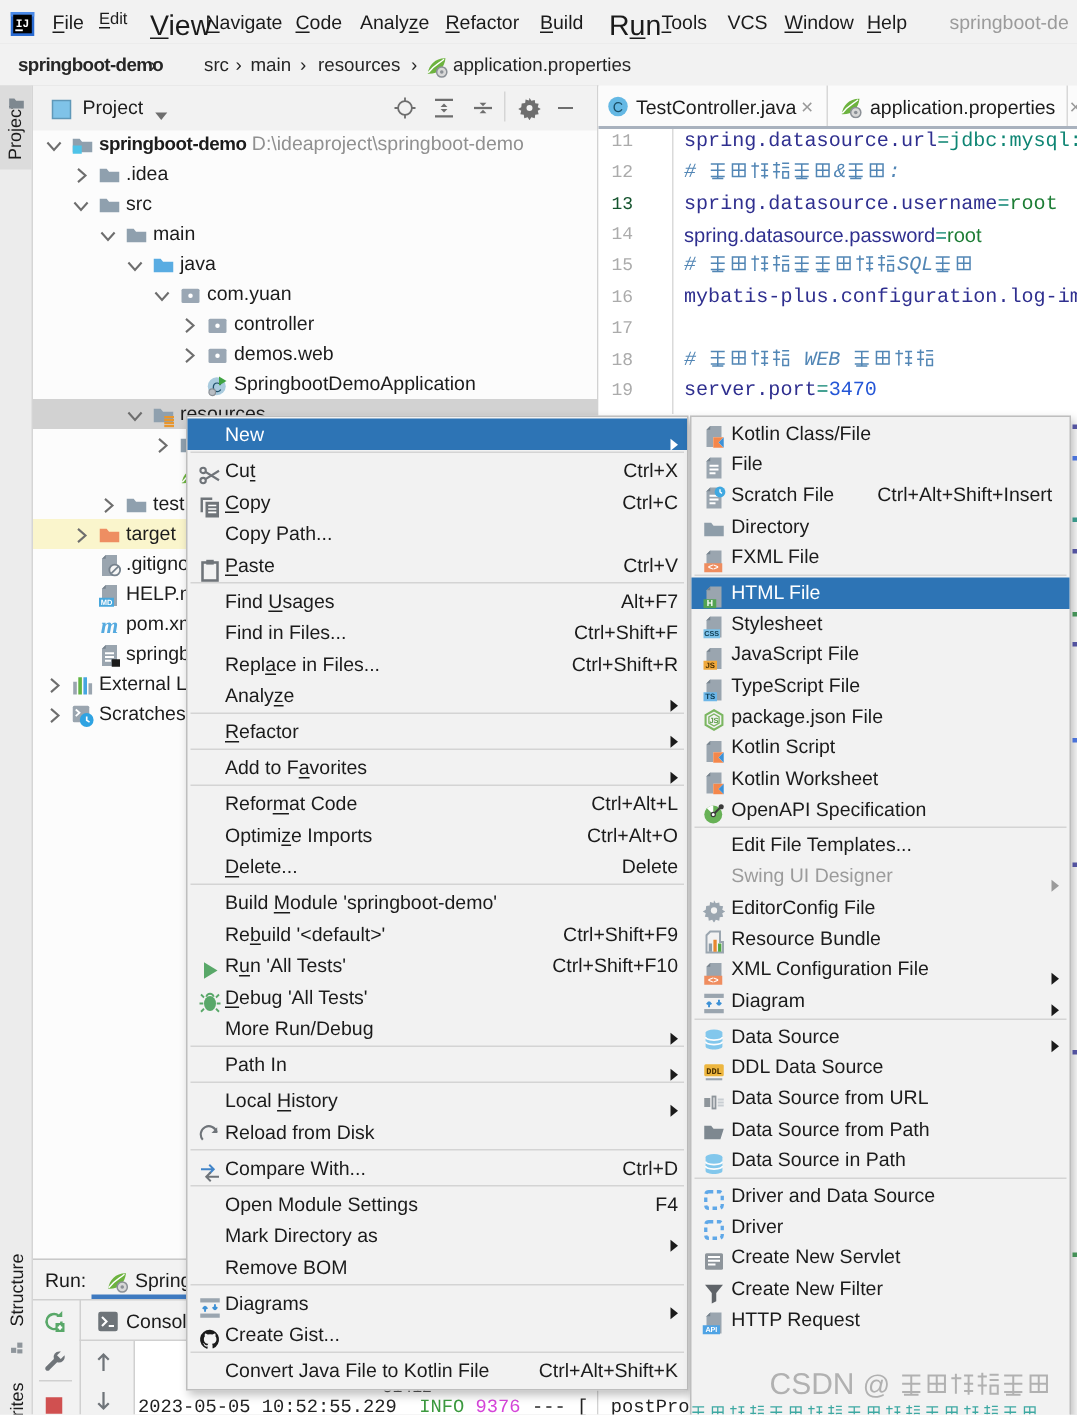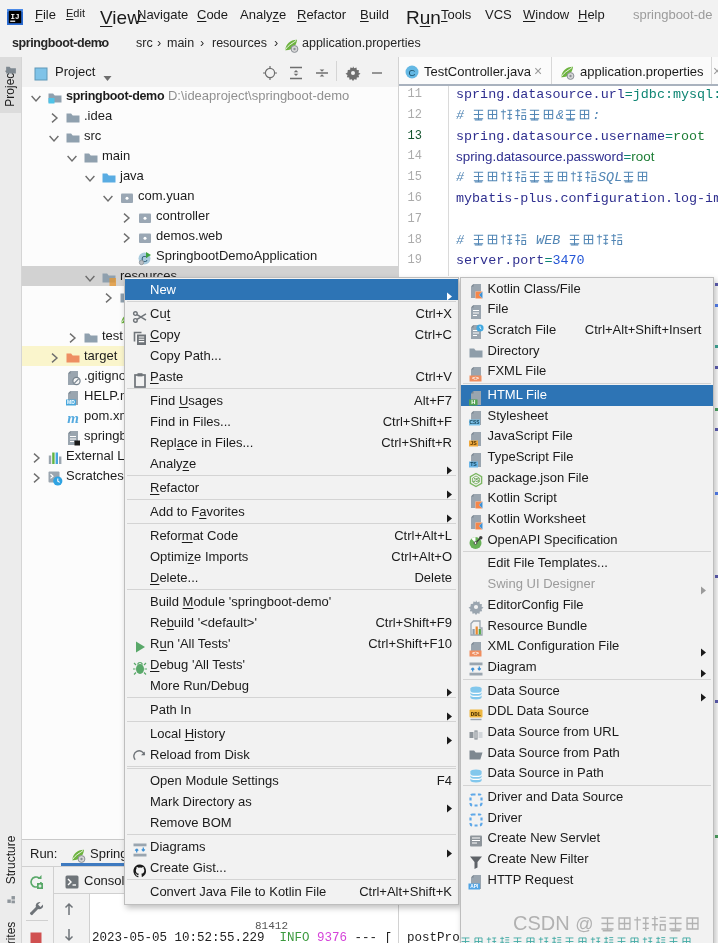--- a/index.html
+++ b/index.html
@@ -525,20 +525,28 @@
         </svg></span>
     </div>
 <div class="mi ">
       <span class="ico" style="left:7px"><svg width="16" height="16" viewBox="0 0 16 16">
           <path d="M12.5 5A5.4 5.4 0 103.2 9.8" fill="none" stroke="#6F7479" stroke-width="1.4"></path>
           <path d="M12.8 1.5v3.8H9z" fill="#6F7479"></path>
         </svg></span>
       <span style="position:absolute;left:25px">Reload from Disk</span>
     </div>
 <div class="msep"></div>
+<div class="mi ">
+      <span class="ico" style="left:7px"><svg width="16" height="16" viewBox="0 0 16 16">
+          <path d="M2 5.5h8M7.5 2.5l3 3-3 3" fill="none" stroke="#4285C9" stroke-width="1.3"></path>
+          <path d="M14 10.5H6M8.5 7.5l-3 3 3 3" fill="none" stroke="#6F7479" stroke-width="1.3"></path>
+        </svg></span>
+      <span style="position:absolute;left:25px">Compare With...</span>
+      <span class="sc" style="right:6px">Ctrl+D</span>
+    </div>
 <div class="msep"></div>
 <div class="mi ">
       <span style="position:absolute;left:25px">Open Module Settings</span>
       <span class="sc" style="right:6px">F4</span>
     </div>
 <div class="mi ">
       <span style="position:absolute;left:25px">Mark Directory as</span>
       <span class="ar" style="right:4px"><svg width="9" height="9" viewBox="0 0 9 9">
           <path d="M2 0.5l5 4-5 4z" fill="#1B1B1B"></path>
         </svg></span>

